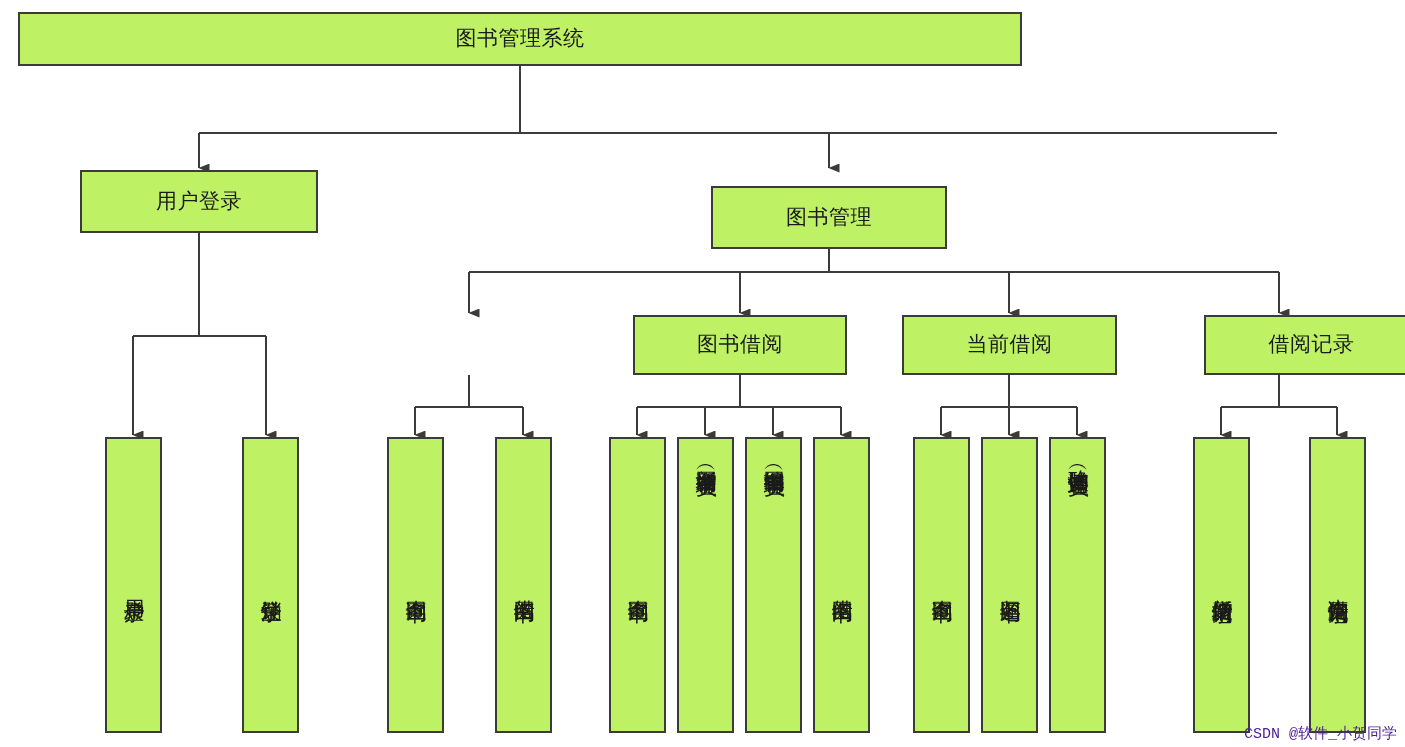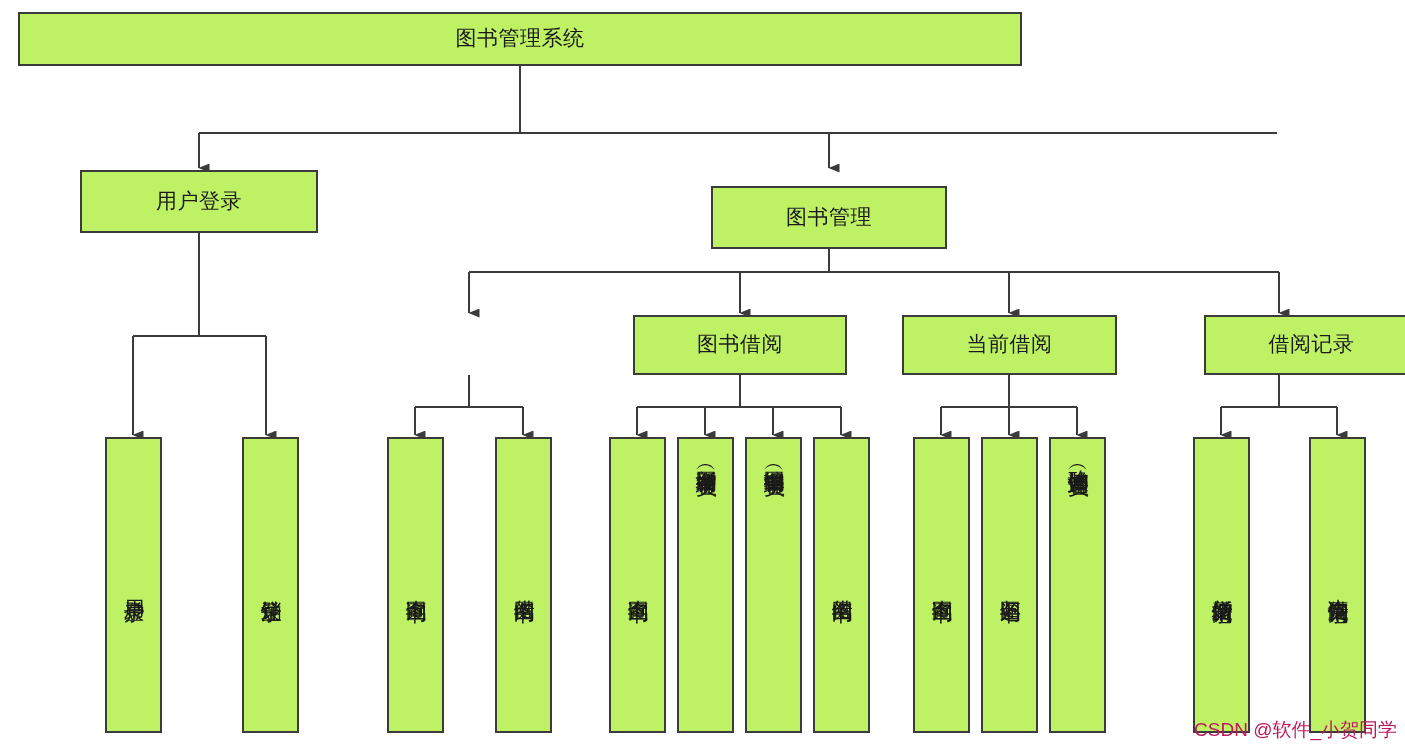--- a/index.html
+++ b/index.html
@@ -58,24 +58,24 @@
     padding-top: 14px;
   }
   .leaf-box.centered {
     align-items: center;
     padding-top: 0;
   }
   #watermark {
     position: absolute;
     right: 8px;
     bottom: 4px;
-    font-size: 19px;
-    color: #be185d;
+    font-size: 15px;
+    color: #4c1d95;
     white-space: nowrap;
-    font-family: Liberation Sans, sans-serif;
+    font-family: Liberation Mono, monospace;
   }
 </style>
 </head>
 <body>
 
 <div id="diagram-root">
 
   <svg id="flow-svg" viewBox="0 0 1405 747">
     <defs>
       <marker id="arrowhead" markerWidth="9" markerHeight="11" refX="4.5" refY="10.5" orient="auto" markerUnits="userSpaceOnUse">

